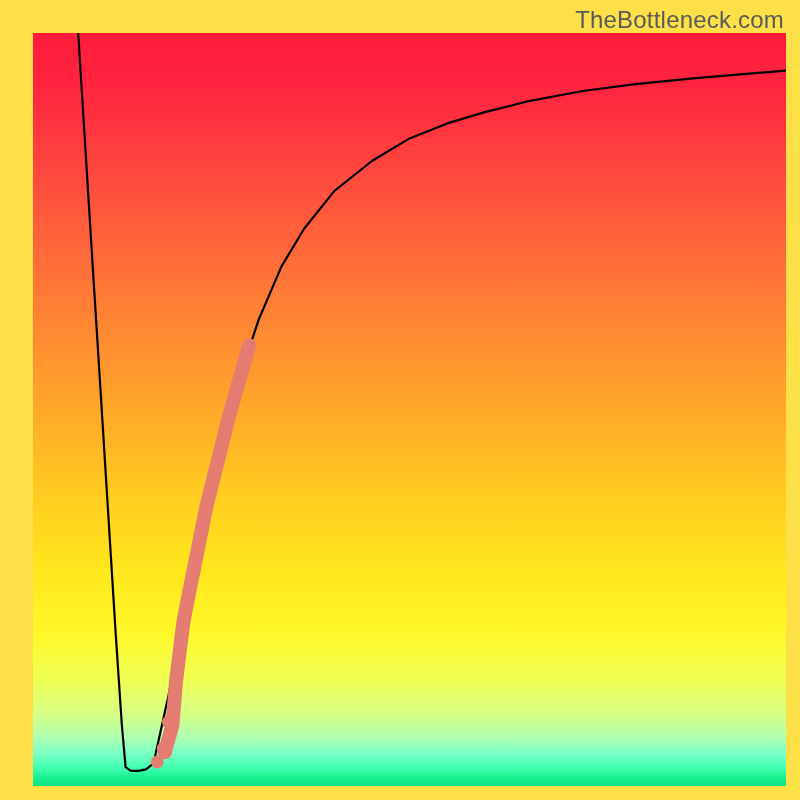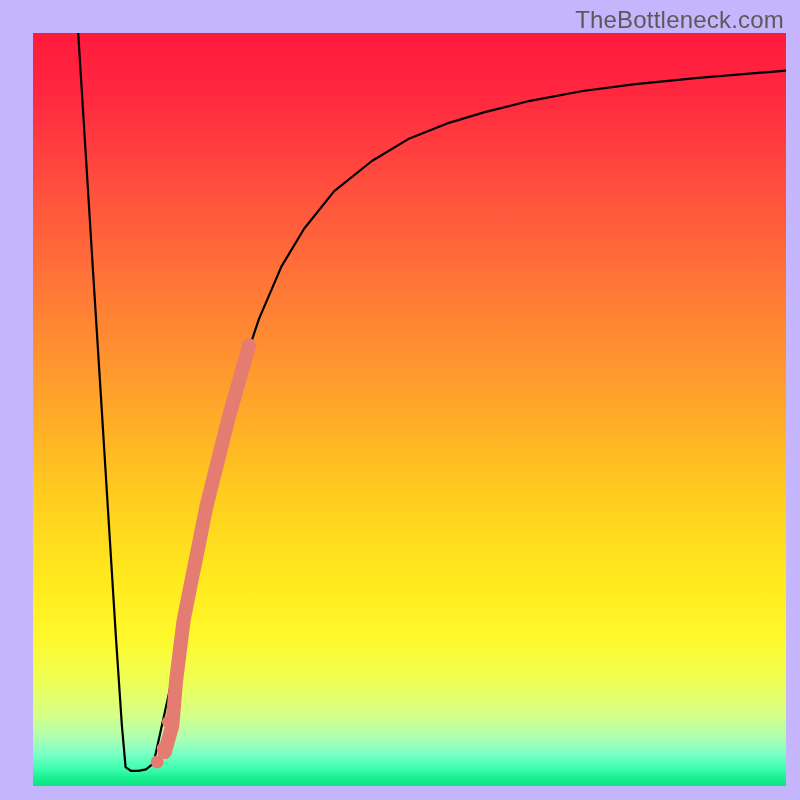--- a/index.html
+++ b/index.html
@@ -10,21 +10,21 @@
     overflow: hidden;
     background: #000;
     font-family: Arial, Helvetica, sans-serif;
   }
   .frame {
     position: absolute;
     top: 0;
     left: 0;
     width: 800px;
     height: 800px;
-    background: #c4b5fd;
+    background: #fde047;
   }
   .plot-area {
     position: absolute;
     left: 33px;
     top: 33px;
     width: 753px;
     height: 753px;
     overflow: hidden;
   }
   .gradient-bg {

